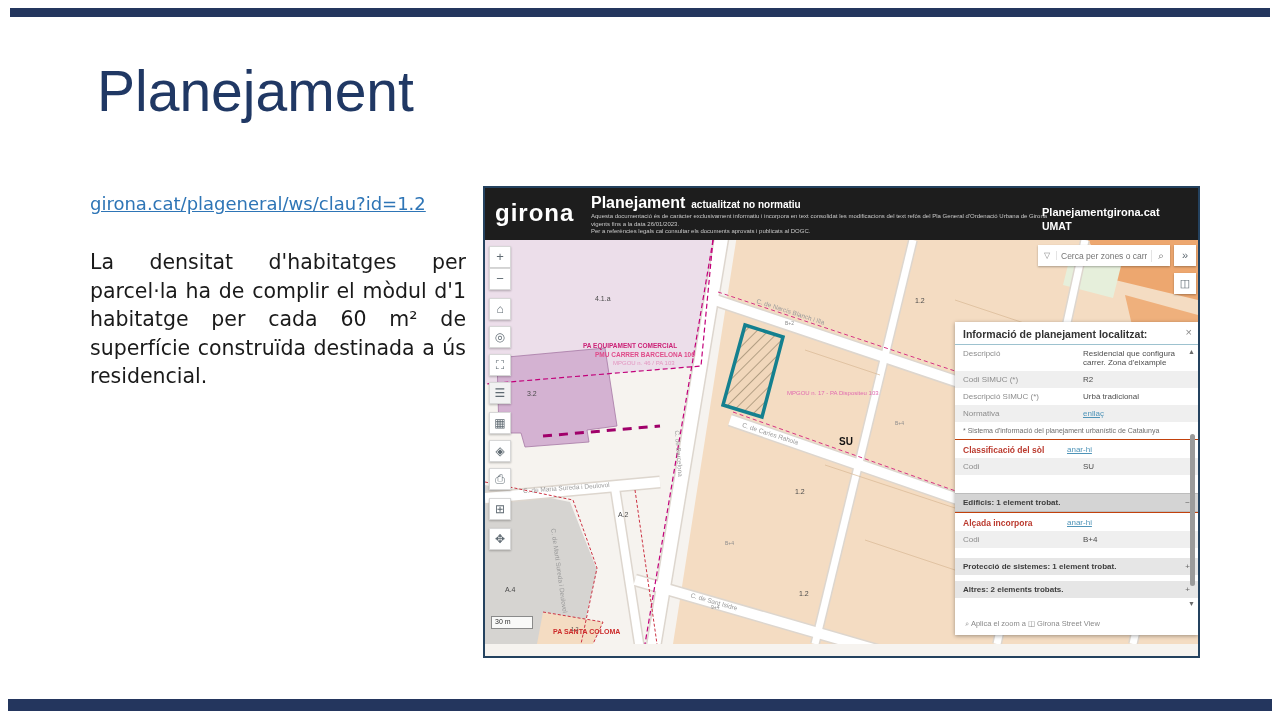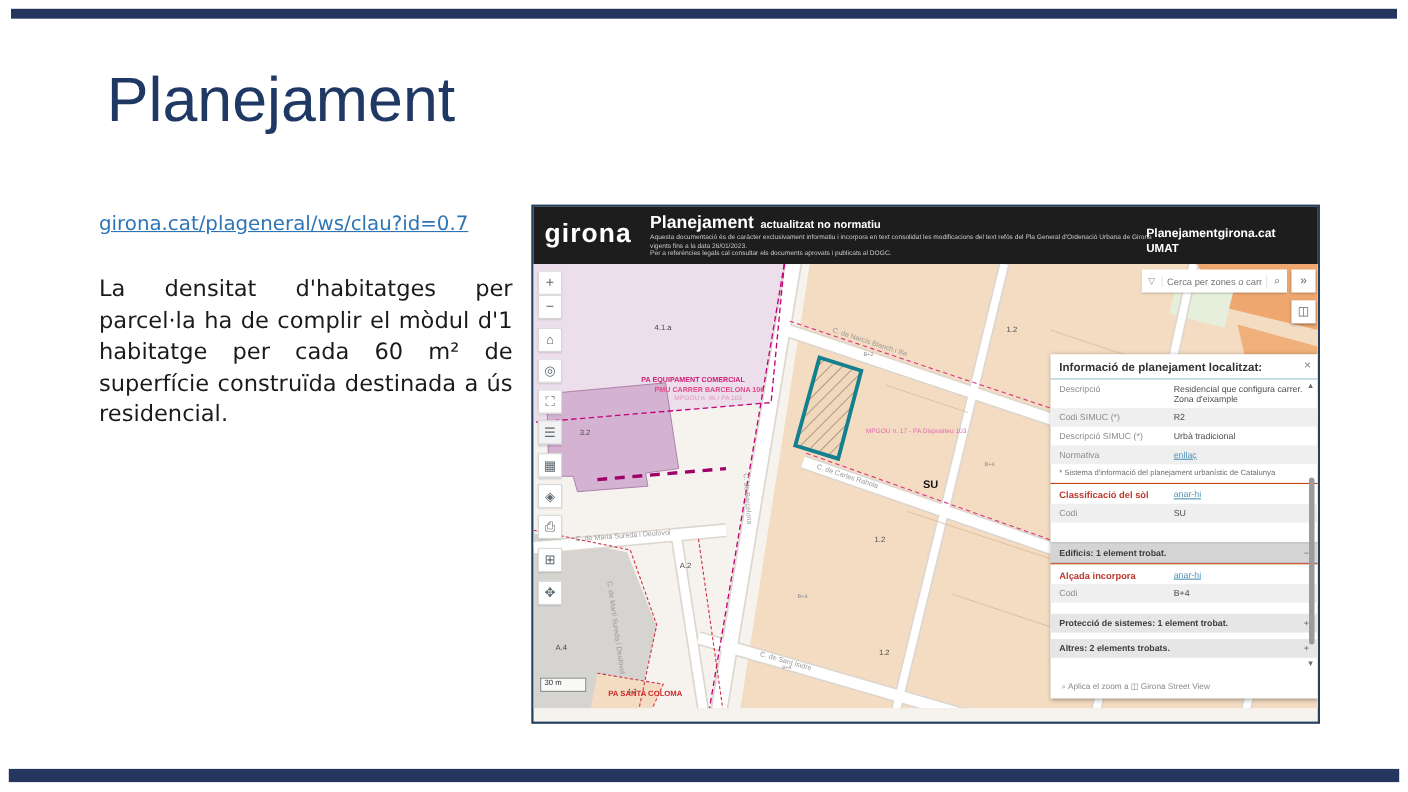--- a/index.html
+++ b/index.html
@@ -48,21 +48,21 @@
         color:#5f6a72;text-align:center;line-height:21px;font-size:11px;cursor:pointer;}
   
   .panel{left:470px;top:82px;width:243px;height:313px;background:#fff;box-shadow:0 1px 4px rgba(0,0,0,.35);
          font-size:8px;color:#4d4d4d;}
   .panel-title{padding:6px 8px 4px 8px;font-size:10.5px;font-weight:bold;color:#333;}
   .p-close{position:absolute;right:6px;top:4px;color:#8a8a8a;font-size:11px;cursor:pointer;}
   .p-table{border-top:1px solid #9dc2cf;}
   .p-row{display:flex;padding:4px 8px;}
   .p-row.alt{background:#efefef;}
   .p-lab{width:104px;color:#8c8c8c;flex:none;}
-  .p-val{flex:1;color:#4d4d4d;}
+  .p-val{flex:1;color:#4d4d4d;margin-left:16px;}
   .p-link{color:#4f94b8;text-decoration:underline;cursor:pointer;}
   .p-note{padding:5px 8px;font-size:7px;color:#6e6e6e;}
   .p-sec{display:flex;padding:5px 8px 3px 8px;border-top:1px solid #c2410c;}
   .p-sechead{width:104px;flex:none;color:#bb3a2e;font-weight:bold;font-size:8.5px;}
   .p-bar{background:#e6e6e6;margin-top:6px;padding:4px 8px;font-weight:bold;color:#3d3d3d;display:flex;cursor:pointer;}
   .p-bar.dark{background:#d4d4d4;border-top:1px solid #bdbdbd;border-bottom:1px solid #bdbdbd;margin-top:18px;}
   .p-bar .pm{margin-left:auto;color:#666;font-weight:normal;}
   .p-foot{position:absolute;left:0;bottom:0;width:100%;padding:6px 10px;box-sizing:border-box;
           color:#8a8a8a;font-size:7.5px;display:flex;gap:2px;}
   .scrollthumb{position:absolute;right:3px;top:112px;width:5px;height:152px;background:#9b9b9b;border-radius:3px;cursor:pointer;}
@@ -73,21 +73,21 @@
 </style>
 </head>
 <body>
 
 <div class="slide">
 
   <div class="abs bar" style="left:10px;top:8px;width:1260px;height:9px;"></div>
   <div class="abs bar" style="left:8px;top:699px;width:1264px;height:12px;"></div>
 
   <div class="abs title">Planejament</div>
-  <a class="abs link">girona.cat/plageneral/ws/clau?id=0.7</a>
+  <a class="abs link">girona.cat/plageneral/ws/clau?id=1.2</a>
   <div class="abs body-text">La densitat d'habitatges per parcel·la ha de complir el mòdul d'1 habitatge per cada 60 m² de superfície construïda destinada a ús residencial.</div>
 
   <div class="abs shot">
 
     <div class="abs appheader">
       <div class="abs logo">girona</div>
       <div class="abs ah-title">
         <span>Planejament</span><span class="ah-sub">actualitzat no normatiu</span>
       </div>
       <div class="abs ah-disc">

